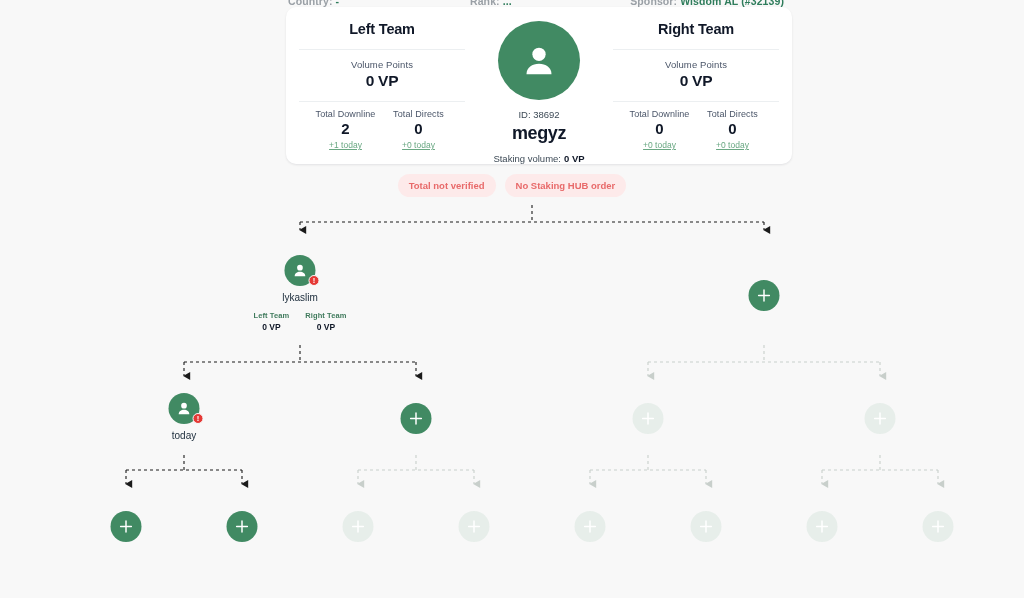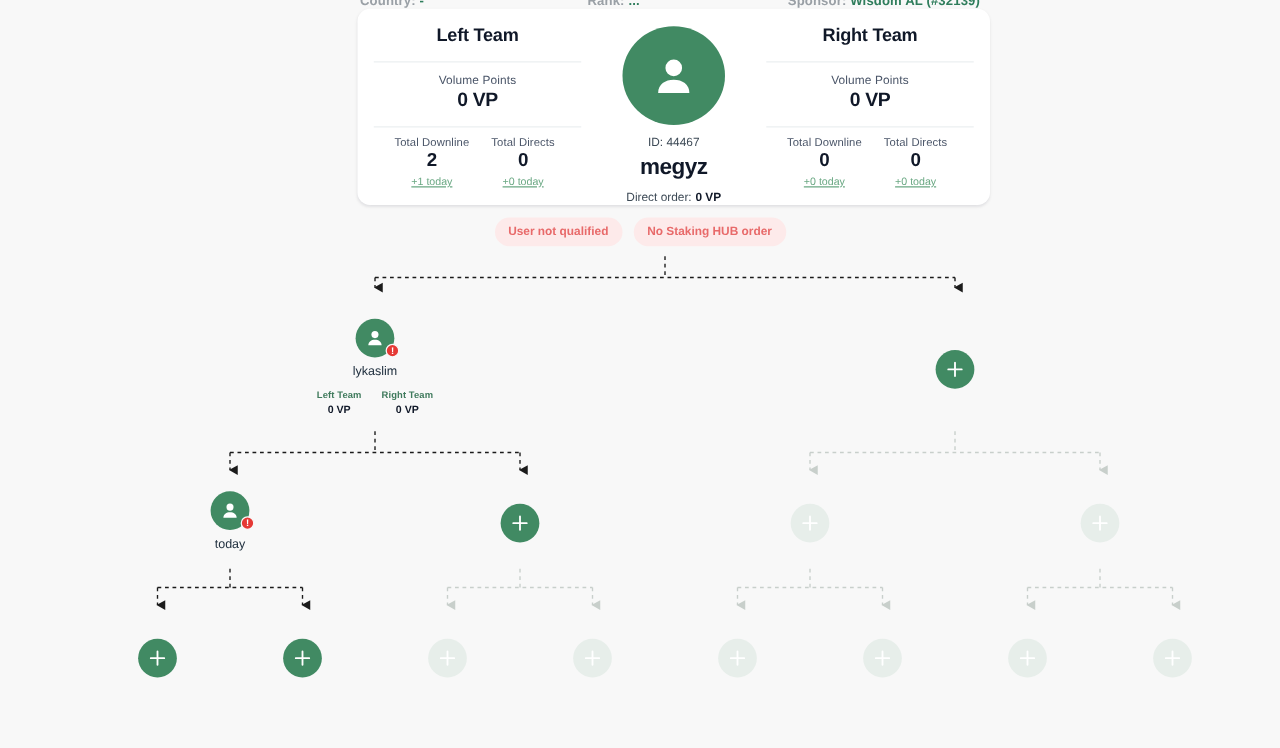--- a/index.html
+++ b/index.html
@@ -155,24 +155,24 @@
       </div>
     </div>
 
     <div class="center-col">
       <div class="avatar-big">
         <svg width="40" height="40" viewBox="0 0 24 24">
           <circle cx="12" cy="8" r="4" fill="#ffffff"></circle>
           <path d="M4.5 20c0-4.1 3.4-6.3 7.5-6.3s7.5 2.2 7.5 6.3z" fill="#ffffff"></path>
         </svg>
       </div>
-      <div class="uid">ID: 44467</div>
+      <div class="uid">ID: 38692</div>
       <div class="uname">megyz</div>
       <div class="dvol">
-        <span>Direct order:</span><b>0 VP</b>
+        <span>Staking volume:</span><b>0 VP</b>
       </div>
     </div>
 
     <div class="team-col right">
       <div class="team-title">Right Team</div>
       <div class="hr"></div>
       <div class="vp-lbl">Volume Points</div>
       <div class="vp-val">0 VP</div>
       <div class="hr2"></div>
       <div class="stats">
@@ -184,21 +184,21 @@
         <div class="stat">
           <div class="stat-lbl">Total Directs</div>
           <div class="stat-val">0</div>
           <div class="stat-sub">+0 today</div>
         </div>
       </div>
     </div>
   </div>
 
   <div class="badges">
-    <span class="badge">User not qualified</span>
+    <span class="badge">Total not verified</span>
     <span class="badge">No Staking HUB order</span>
   </div>
 
   <div class="tree">
 
     <svg class="links" viewBox="0 0 1024 598">
       <defs>
         <marker id="arrA" markerWidth="9" markerHeight="9" refX="4.5" refY="7.4" orient="auto" markerUnits="userSpaceOnUse">
           <path d="M0.6 1.2 L8.4 1.2 L4.5 8.2 Z" fill="#1b1b1b"></path>
         </marker>

